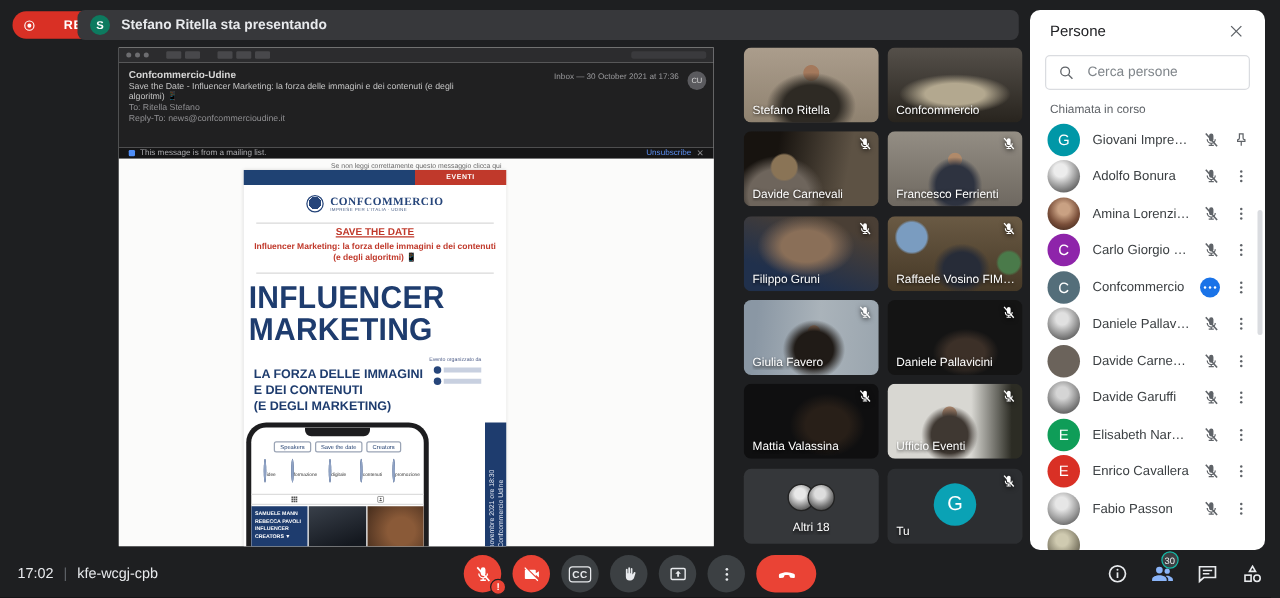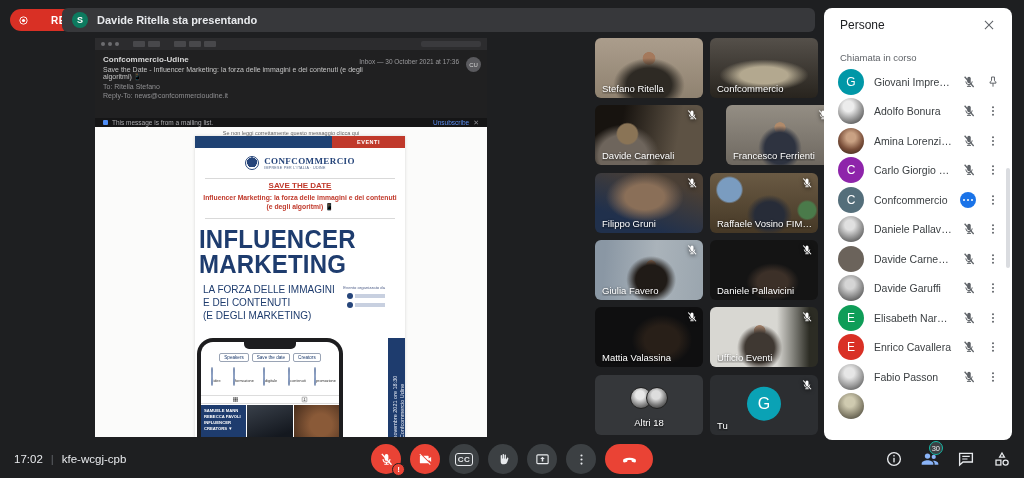--- a/index.html
+++ b/index.html
@@ -7,21 +7,21 @@
   .stage{position:relative;width:1024px;height:478px;background:#1e1f21;overflow:hidden;}
   svg{display:block;}
 
   
   .rec-badge{position:absolute;left:10px;top:9px;height:22px;padding:0 10px 0 8px;background:#d93025;border-radius:12px;display:flex;align-items:center;gap:22px;color:#fff;font-size:10px;font-weight:bold;letter-spacing:.5px;}
   .presenting-pill{position:absolute;left:62px;top:8px;width:753px;height:24px;background:#37383b;border-radius:6px;display:flex;align-items:center;gap:9px;padding:0 10px;}
   .presenting-pill .av{width:16px;height:16px;border-radius:50%;background:#0d7a5f;color:#fff;font-size:9px;display:flex;align-items:center;justify-content:center;font-weight:bold;}
   .presenting-pill .txt{color:#e8eaed;font-size:11px;font-weight:bold;}
 
   
-  .share{position:absolute;left:95px;top:38px;width:392px;height:399px;background:#f2f2f2;overflow:hidden;}
+  .share{position:absolute;left:95px;top:38px;width:476px;height:399px;background:#f2f2f2;overflow:hidden;}
   .mail-toolbar{position:absolute;left:0;top:0;width:100%;height:12px;background:#2c2c2e;display:flex;align-items:center;padding:0 6px;gap:3px;}
   .dot{width:4px;height:4px;border-radius:50%;background:#6d6d70;}
   .tb-btn{width:12px;height:6px;background:#48484b;border-radius:1px;}
   .tb-spacer{flex:1;}
   .tb-search{width:60px;height:6px;background:#3a3a3d;border-radius:2px;}
   .mail-header{position:absolute;left:0;top:12px;width:100%;height:68px;background:#202021;color:#cfcfcf;padding:5px 8px;}
   .mh-sender{font-size:8px;font-weight:bold;color:#d6d6d6;}
   .mh-subject{font-size:7px;color:#c4c4c4;margin-top:2px;width:290px;}
   .mh-to,.mh-reply{font-size:7px;color:#8f8f92;margin-top:2px;}
   .mh-right{position:absolute;right:28px;top:8px;text-align:right;font-size:6.5px;color:#9a9a9d;}
@@ -41,21 +41,21 @@
   .pb-red{flex:1;background:#c0392b;color:#fff;font-size:5.5px;font-weight:bold;display:flex;align-items:center;justify-content:center;letter-spacing:.5px;}
   .pb-logo-row{position:absolute;left:0;top:14px;width:100%;height:26px;display:flex;align-items:center;justify-content:center;gap:5px;}
   .eagle{width:14px;height:14px;border-radius:50%;background:radial-gradient(circle at 50% 45%,#26457a 0 55%,#fff 56%);border:1px solid #26457a;}
   .pb-wordmark{color:#26457a;}
   .pb-wordmark .wm1{font-family:"Liberation Serif",serif;font-size:9px;font-weight:bold;letter-spacing:.4px;}
   .pb-wordmark .wm2{font-size:3.6px;letter-spacing:.3px;color:#4a5f85;}
   .pb-hr{position:absolute;left:10px;right:10px;height:1px;background:#d9d9d9;}
   .pb-std{position:absolute;left:0;top:45px;width:100%;text-align:center;font-size:8px;font-weight:bold;color:#c0392b;text-decoration:underline;}
   .pb-subj{position:absolute;left:6px;top:57px;width:198px;text-align:center;font-size:6.8px;line-height:9px;font-weight:bold;color:#c0392b;}
   .pb-title{position:absolute;left:4px;top:92px;width:202px;color:#1e3c6e;font-weight:800;font-size:24px;line-height:24px;letter-spacing:.2px;transform:scaleY(1.05);}
-  .pb-sub{position:absolute;left:8px;top:147px;color:#1e3c6e;font-weight:normal;font-size:10px;line-height:13px;}
+  .pb-sub{position:absolute;left:8px;top:157px;color:#1e3c6e;font-weight:bold;font-size:10px;line-height:13px;}
   .pb-org{position:absolute;right:20px;top:149px;width:52px;text-align:right;color:#51608a;font-size:4.2px;}
   .pb-org .org-logo{margin-top:3px;display:flex;justify-content:flex-end;align-items:center;gap:2px;}
   .org-mark{width:6px;height:6px;border-radius:50%;background:#26457a;}
   .org-line{width:30px;height:4px;background:#c8d0e0;}
   .side-strip{position:absolute;left:193px;top:202px;width:17px;height:146px;background:#1e3c6e;overflow:hidden;}
   .side-strip .rot{position:absolute;left:-62px;top:66px;width:145px;transform:rotate(-90deg);color:#e8ecf5;font-size:5.5px;line-height:7px;text-align:center;}
 
   
   .phone{position:absolute;left:2px;top:202px;width:146px;height:146px;background:#1d1d1f;border-radius:16px 16px 0 0;padding:4px 4px 0 4px;}
   .phone-screen{position:relative;width:100%;height:100%;background:#fff;border-radius:12px 12px 0 0;overflow:hidden;}
@@ -217,21 +217,21 @@
 <div class="stage">
 
   <div class="rec-badge">
     <svg width="11" height="11">
         <use href="#i-rec"></use>
       </svg>
     <span>REC</span>
   </div>
   <div class="presenting-pill">
     <span class="av">S</span>
-    <span class="txt">Davide Ritella sta presentando</span>
+    <span class="txt">Stefano Ritella sta presentando</span>
   </div>
 
   <div class="share">
     <div class="mail-toolbar">
       <span class="dot"></span>
       <span class="dot"></span>
       <span class="dot"></span>
       <span style="width:8px"></span>
       <span class="tb-btn"></span>
       <span class="tb-btn"></span>
@@ -351,21 +351,21 @@
       </div>
       <div class="tile t-confcommercio" style="left: 115px; top: 0px;">
         <span class="nm">Confcommercio</span>
       </div>
       <div class="tile t-davide-c" style="left: 0px; top: 67.3px;">
         <span class="nm">Davide Carnevali</span>
         <svg width="12" height="12" class="mic">
           <use href="#i-mic-off"></use>
         </svg>
       </div>
-      <div class="tile t-francesco" style="left: 115px; top: 67.3px; margin-left: 16px;">
+      <div class="tile t-francesco" style="left: 115px; top: 67.3px;">
         <span class="nm">Francesco Ferrienti</span>
         <svg width="12" height="12" class="mic">
           <use href="#i-mic-off"></use>
         </svg>
       </div>
       <div class="tile t-filippo" style="left: 0px; top: 134.6px; padding-left: 10px;">
         <span class="nm">Filippo Gruni</span>
         <svg width="12" height="12" class="mic">
           <use href="#i-mic-off"></use>
         </svg>
@@ -415,20 +415,26 @@
         </svg>
       </div>
     </div>
 
   <div class="people-panel">
     <div class="pp-header">
       <span class="pp-title">Persone</span>
       <svg class="pp-close">
           <use href="#i-close"></use>
         </svg>
+    </div>
+    <div class="pp-search">
+      <svg class="sic" width="14" height="14">
+          <use href="#i-search"></use>
+        </svg>
+      <input placeholder="Cerca persone" style="">
     </div>
     <div class="pp-section">Chiamata in corso</div>
     <div class="pp-list" id="pp-list">
         <div class="prow">
           <span class="pav" style="background: rgb(0, 151, 167);">G</span>
           <span class="pname">Giovani Imprenditori ... (Tu)</span>
           <svg width="14" height="14" class="picon">
             <use href="#i-mic-off"></use>
           </svg>
           <svg width="14" height="14" class="picon">

